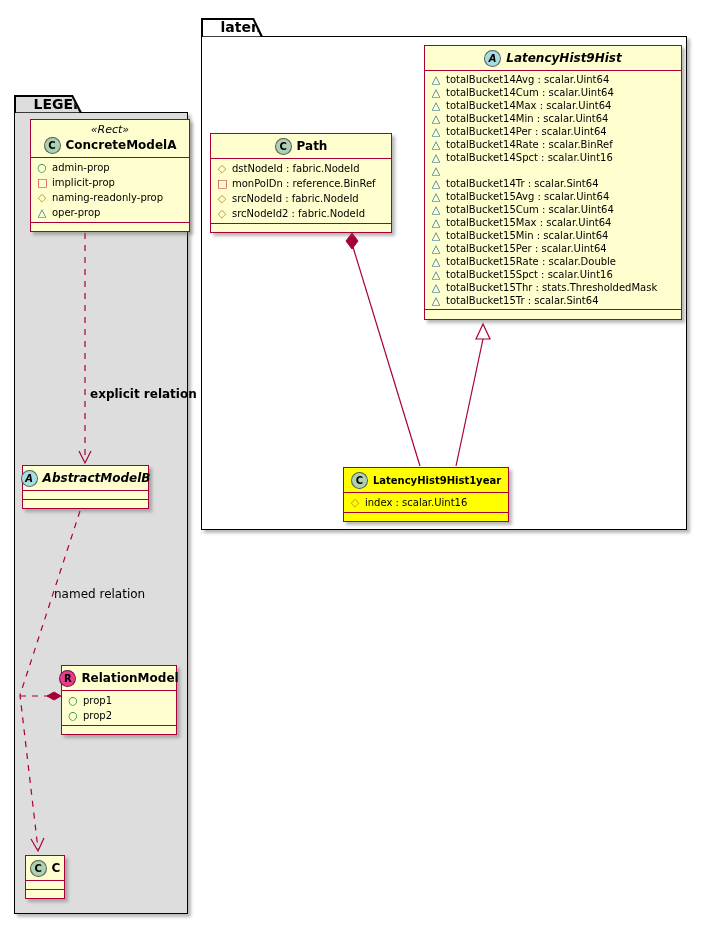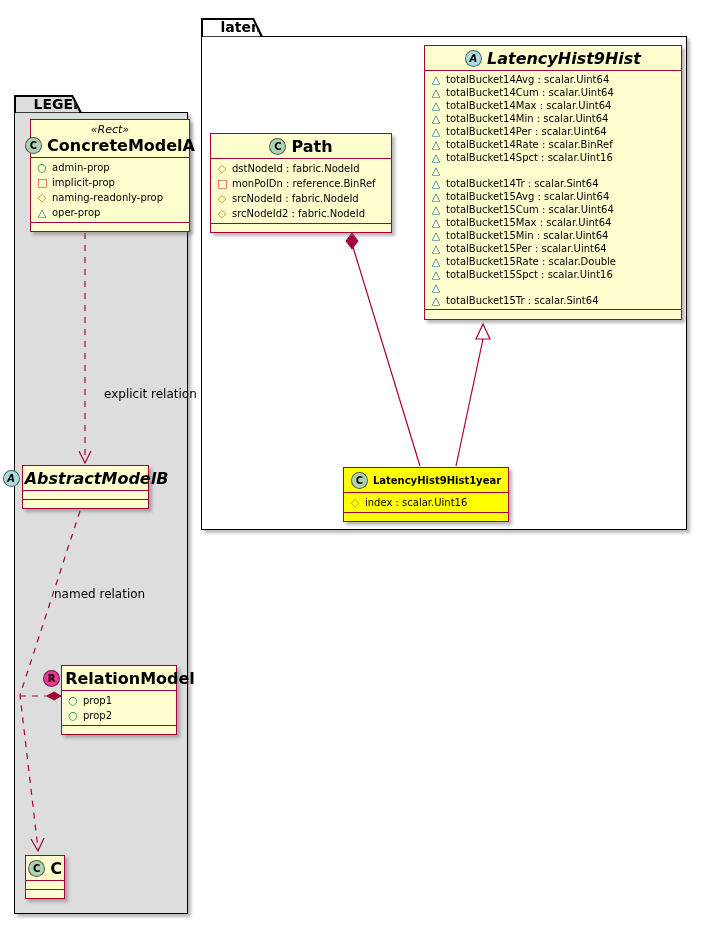--- a/index.html
+++ b/index.html
@@ -18,21 +18,21 @@
            font-weight:bold;font-size:14px;line-height:15px;padding-left:18px;box-sizing:border-box;}
 
   
   .uml{position:absolute;z-index:3;background:var(--class-bg,#FEFECE);
        border:1.5px solid var(--class-border,#A80036);box-sizing:content-box;
        box-shadow:3px 3px 3px rgba(100,100,100,0.45);}
   .uml.hl{background:var(--highlight-bg,#FFFF00);}
   .hd{padding:3px 4px;border-bottom:1px solid var(--class-border,#A80036);text-align:center;}
   .stype{display:block;font-style:italic;font-size:11px;line-height:13px;}
   .nm-row{display:flex;justify-content:center;align-items:center;gap:5px;height:18px;}
-  .nm{font-weight:bold;font-size:16px;white-space:nowrap;}
+  .nm{font-weight:bold;font-size:12px;white-space:nowrap;}
   .abstract .nm{font-style:italic;}
   .uml-year .nm{font-size:10px;}
   .spot{flex:0 0 auto;width:15px;height:15px;line-height:15px;border-radius:50%;text-align:center;
         font-size:10px;font-weight:bold;border:1px solid rgba(0,0,0,0.55);}
   .spot-c{background:var(--spot-class,#ADD1B2);}
   .spot-a{background:var(--spot-abstract,#A9DCDF);font-style:italic;}
   .spot-r{background:var(--spot-relation,#E83A8E);}
   .flds{padding:2px 0;border-bottom:1px solid var(--class-border,#A80036);}
   .field{display:flex;align-items:center;gap:5px;padding:0 6px;font-size:10px;line-height:15px;white-space:nowrap;}
   .uml-hist .field{line-height:13px;}
@@ -224,20 +224,21 @@
       <div class="field">
         <span class="fi fi-tri">△</span>
         <span>totalBucket15Rate : scalar.Double</span>
       </div>
       <div class="field">
         <span class="fi fi-tri">△</span>
         <span>totalBucket15Spct : scalar.Uint16</span>
       </div>
       <div class="field">
         <span class="fi fi-tri">△</span>
+        <span>totalBucket15Thr : stats.ThresholdedMask</span>
       </div>
       <div class="field">
         <span class="fi fi-tri">△</span>
         <span>totalBucket15Tr : scalar.Sint64</span>
       </div>
     </div>
     <div class="strip-lg"></div>
   </div>
 
   <div class="uml" style="left:210px;top:133px;width:180px;">
@@ -277,16 +278,16 @@
     </div>
     <div class="flds">
       <div class="field">
         <span class="fi fi-diamond">◇</span>
         <span>index : scalar.Uint16</span>
       </div>
     </div>
     <div class="strip"></div>
   </div>
 
-  <div class="rel-label" style="left:104px;top:387px;">explicit relation</div>
+  <div class="rel-label" style="left:90px;top:387px;font-weight:bold;">explicit relation</div>
   <div class="rel-label" style="left:54px;top:587px;">named relation</div>
 
 </div>
 
 </body></html>

